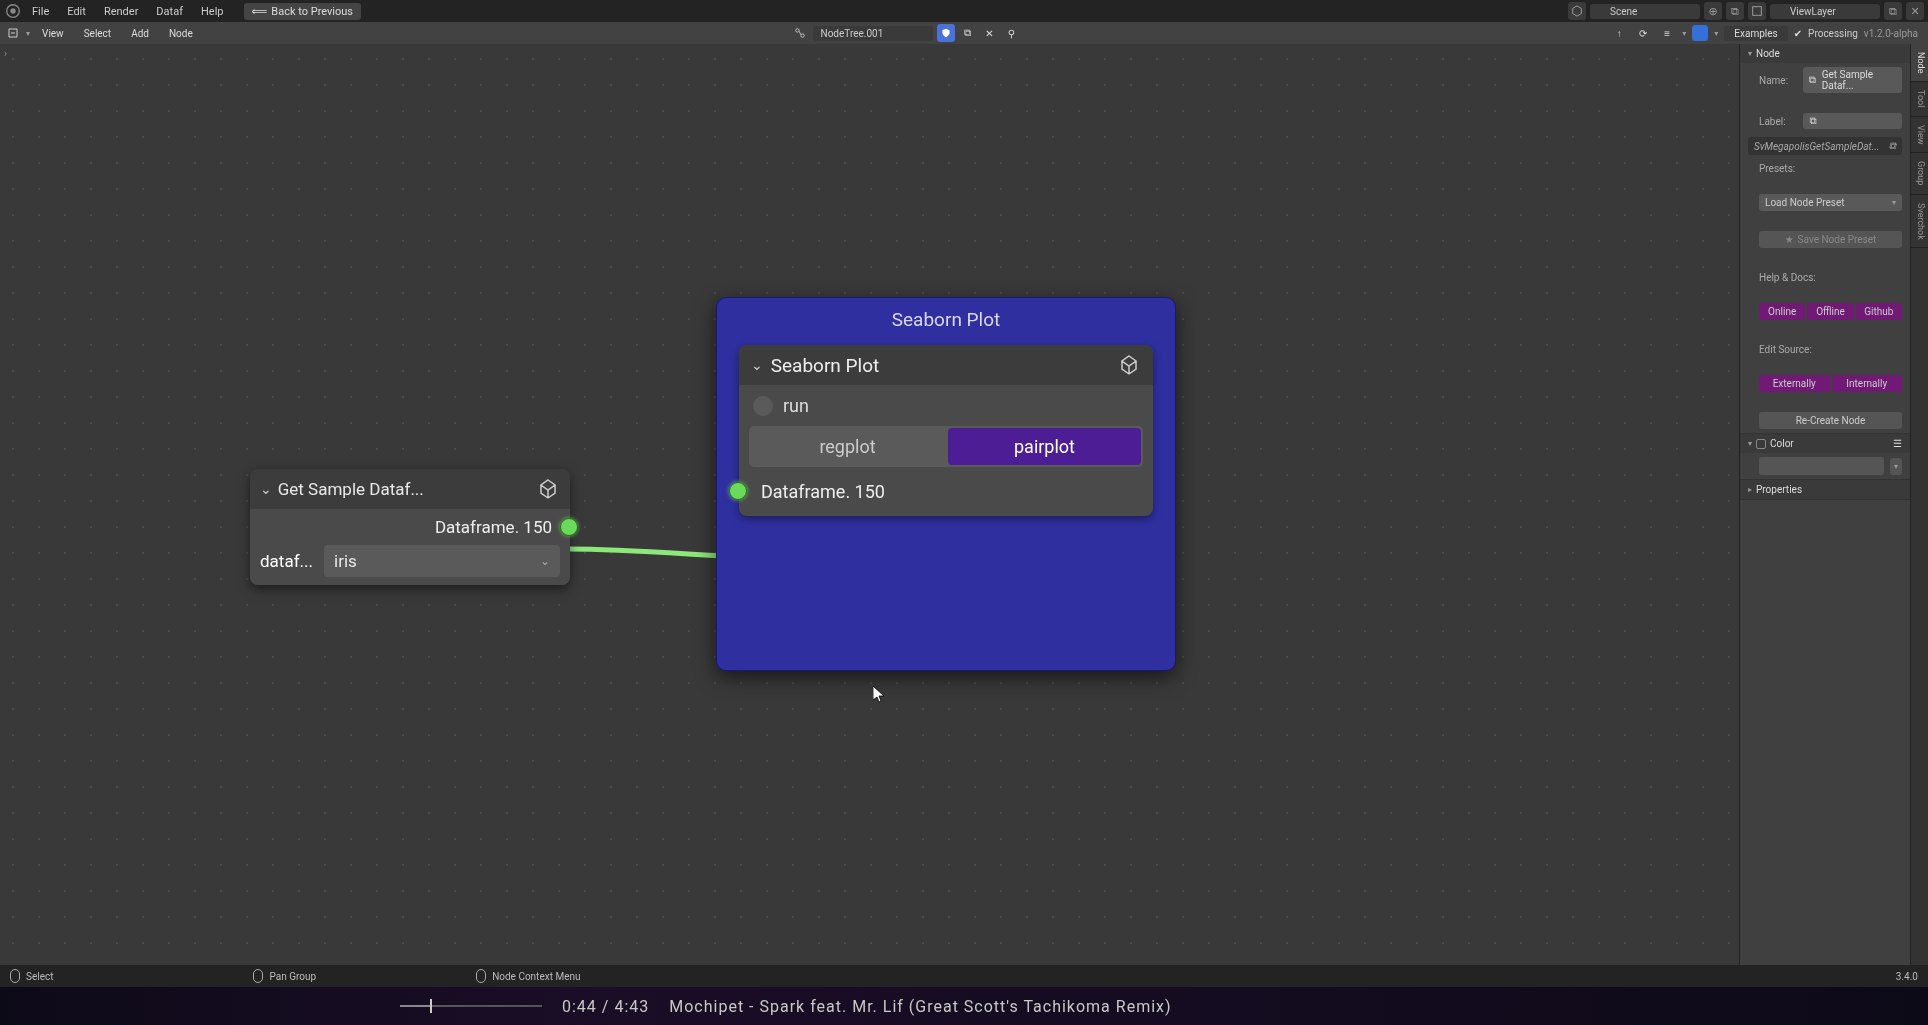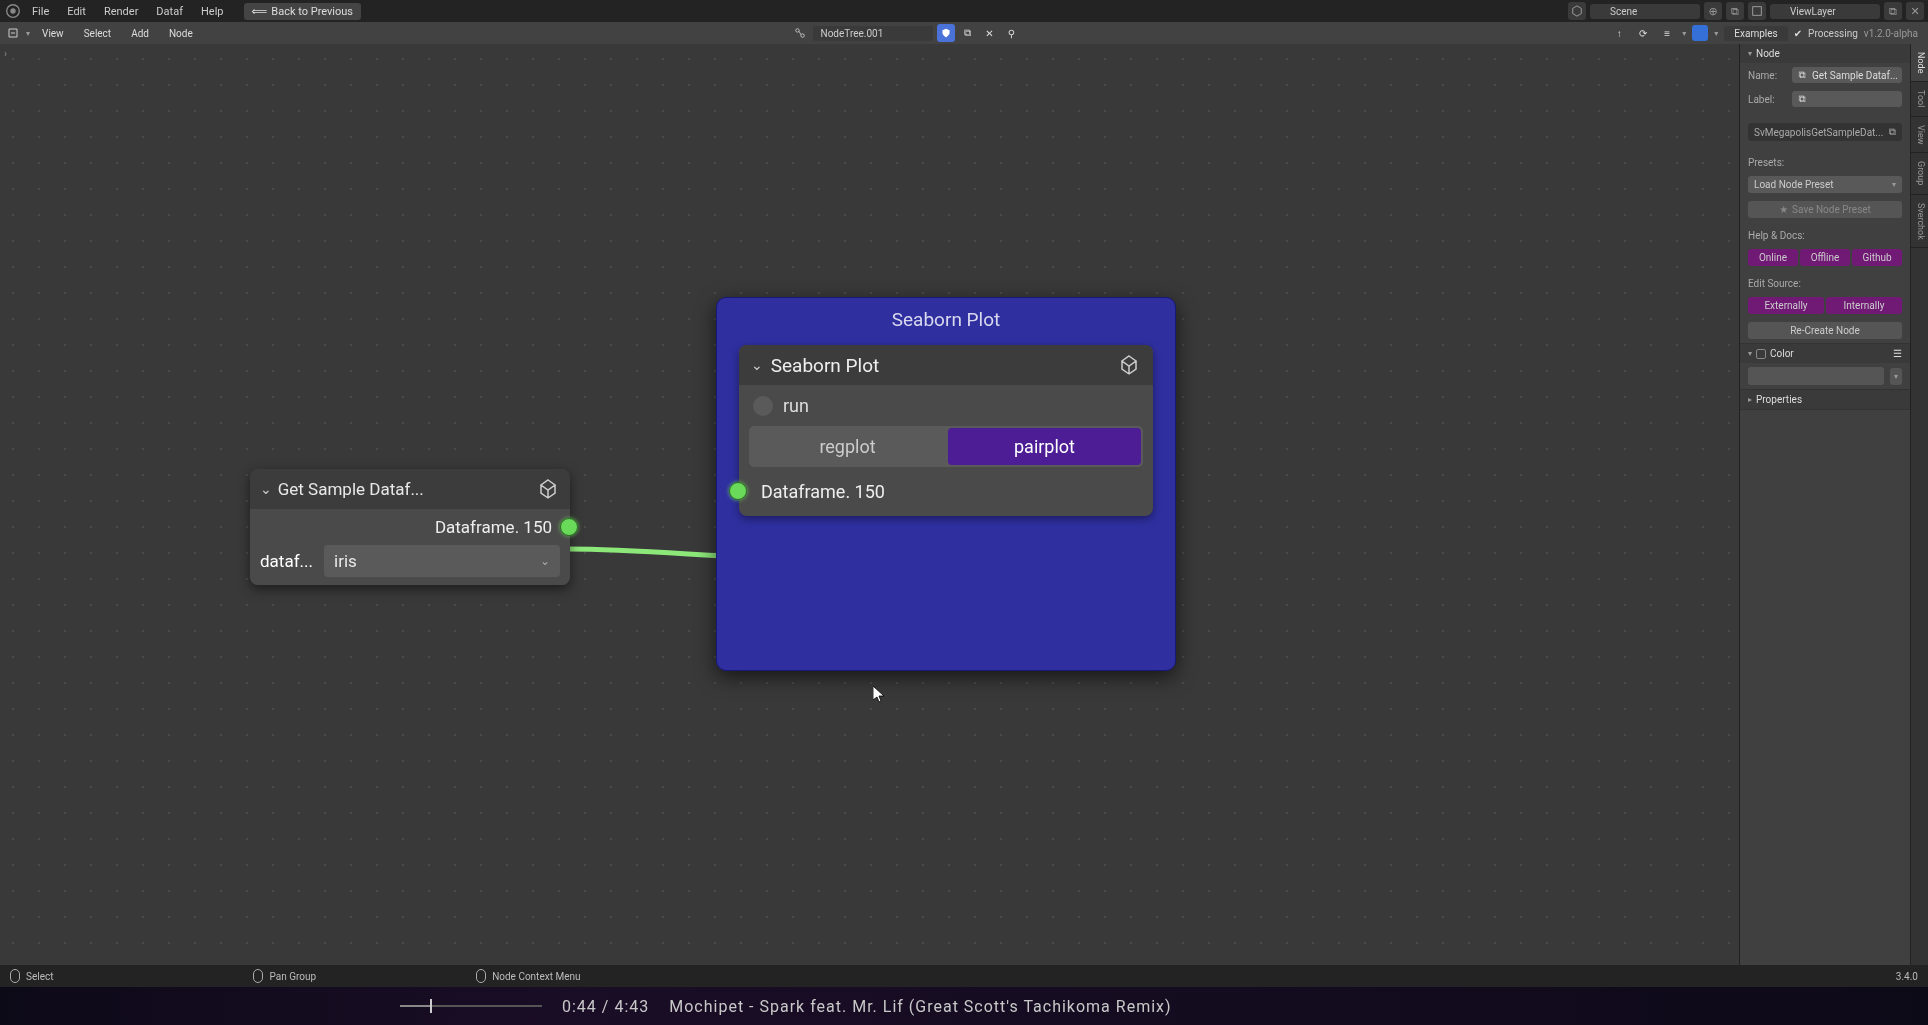--- a/index.html
+++ b/index.html
@@ -29,31 +29,31 @@
 .main { display:flex; height:calc(100% - 22px - 22px - 22px - 38px); }
 .canvas-wrap { flex:1; position:relative; background:#393939; overflow:hidden; border-right:1px solid #222;}
 .canvas-dots { position:absolute; inset:0; background-image:radial-gradient(circle,#4a4a4a 1px, transparent 1px); background-size:26px 26px; background-position:0 2px; }
 .side-tabs { width:18px; background:#333; display:flex; flex-direction:column; font-size:9px; color:#999; border-left:1px solid #222;}
 .side-tab { writing-mode:vertical-rl; padding:8px 2px; text-align:center; border-bottom:1px solid #222; cursor:pointer;}
 .side-tab.active { background:#424242; color:#ddd; }
 .sidepanel { width:170px; background:#404040; padding:0; overflow-y:auto; font-size:10px; }
 
 .panel-section { border-bottom:1px solid #333; }
 .panel-hdr { padding:4px 8px; display:flex; align-items:center; gap:4px; background:#3a3a3a; color:#ddd;}
-.panel-body { padding:4px 8px; display:flex; flex-direction:column; gap:8px;}
+.panel-body { padding:4px 8px; display:flex; flex-direction:column; gap:20px;margin-left:11px;}
 .prop-row { display:flex; align-items:center; gap:4px;}
 .prop-label { width:40px; color:#aaa;}
 .prop-field { flex:1; background:#595959; padding:2px 4px; border-radius:3px; color:#ddd; display:flex; align-items:center; gap:4px; font-size:10px; min-height:16px;}
 .btn-row { display:flex; gap:2px;}
 .btn-row .pbtn { flex:1; text-align:center; padding:3px 0; background:#701a75; border-radius:3px; color:#ccc; font-size:10px; cursor:pointer;}
 .pbtn-full { text-align:center; padding:3px 0; background:#555; border-radius:3px; color:#ccc; font-size:10px; cursor:pointer;}
 .preset-sel { background:#595959; padding:3px 6px; border-radius:3px; display:flex; align-items:center; justify-content:space-between; color:#ccc;}
 .cc-row { display:flex; align-items:center; gap:6px;}
 .colorswatch { flex:1; height:18px; background:#555; border-radius:3px;}
-.id-row{ background:#333; padding:3px 6px; border-radius:3px; margin:12px 8px; color:#aaa; font-size:10px; display:flex; align-items:center; justify-content:space-between;}
+.id-row{ background:#333; padding:3px 6px; border-radius:3px; margin:4px 8px; color:#aaa; font-size:10px; display:flex; align-items:center; justify-content:space-between;font-style:italic;}
 
 
 .node { position:absolute; border-radius:8px; box-shadow:0 4px 12px rgba(0,0,0,.5); }
 .node .hdr { display:flex; align-items:center; gap:6px; padding:8px 10px; background:#3c3c3c; border-radius:8px 8px 0 0; font-size:17px; color:#e8e8e8;}
 .node .body { background:#4a4a4a; border-radius:0 0 8px 8px; padding:8px 10px; display:flex; flex-direction:column; gap:8px;}
 .node .outrow { display:flex; justify-content:flex-end; align-items:center; font-size:17px; color:#eee; position:relative; padding-right:8px;}
 .node .sock { width:18px; height:18px; border-radius:50%; background:#6ada5a; border:1px solid #2d6b25; position:absolute; box-shadow:0 0 4px rgba(110,218,90,.8);}
 .node .sock.out { right:-18px; }
 .node .dropdown { background:#5a5a5a; border-radius:4px; padding:6px 10px; font-size:17px; color:#e8e8e8; display:flex; align-items:center; justify-content:space-between; flex:1;}
 .node .proprow { display:flex; align-items:center; gap:10px;}

